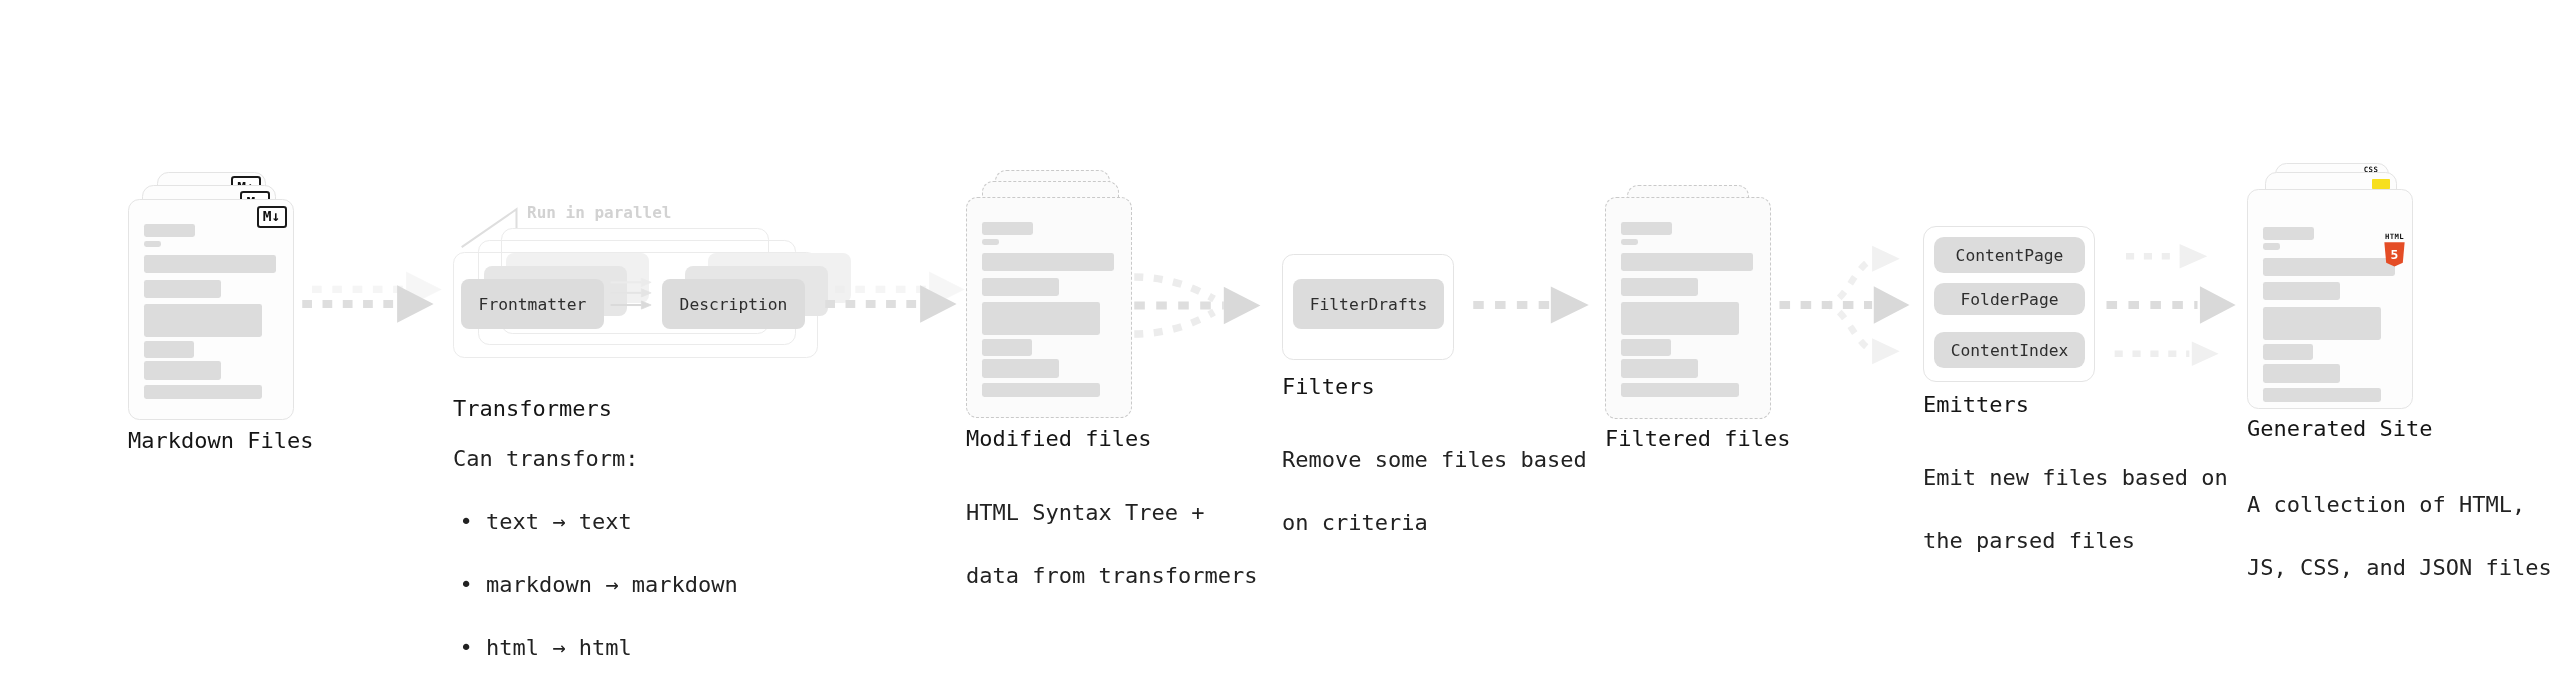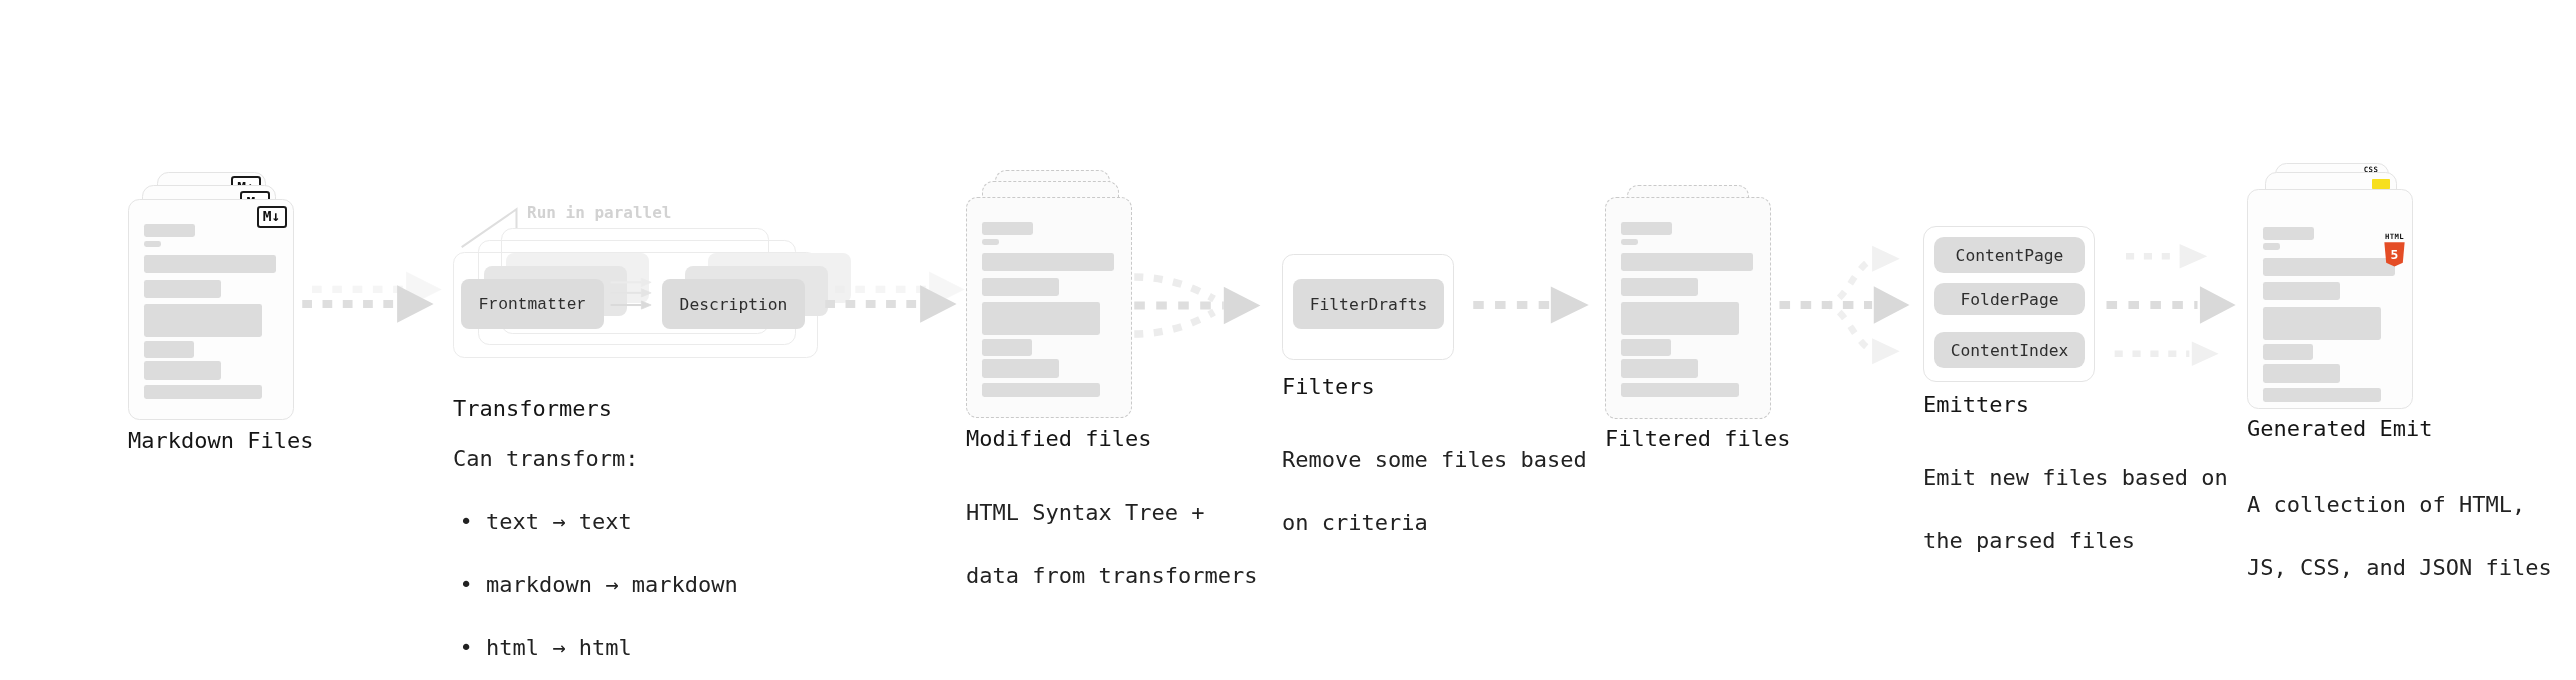--- a/index.html
+++ b/index.html
@@ -88,21 +88,21 @@
 <div class="note" style="left:527px;top:203px;">Run in parallel</div>
 
 <div class="card outline" style="left:501px;top:228px;width:268px;height:106px;"></div>
 <div class="card outline" style="left:478px;top:240px;width:318px;height:105px;"></div>
 <div class="card outline" style="left:453px;top:252px;width:365px;height:106px;"></div>
 
 <div class="chip g2" style="left:506px;top:253px;width:143px;height:50px;"></div>
 <div class="chip g2" style="left:708px;top:253px;width:143px;height:50px;"></div>
 <div class="chip g1" style="left:484px;top:266px;width:143px;height:50px;"></div>
 <div class="chip g1" style="left:685px;top:266px;width:143px;height:50px;"></div>
-<div class="chip" style="left:461px;top:279px;width:143px;height:50px;font-family:Liberation Mono, monospace;">Frontmatter</div>
+<div class="chip" style="left:461px;top:279px;width:143px;height:50px;">Frontmatter</div>
 <div class="chip" style="left:662px;top:279px;width:143px;height:50px;">Description</div>
 
 <svg class="abs" style="left:609px;top:275px;" width="47" height="39" viewBox="0 0 58 48">
   <g stroke="#ebebeb" fill="#ebebeb">
     <line x1="2" y1="9" x2="40" y2="9" stroke-width="2.5"></line>
       <polygon points="40,4 40,14 52,9"></polygon>
   </g>
   <g stroke="#e4e4e4" fill="#e4e4e4">
     <line x1="2" y1="22" x2="40" y2="22" stroke-width="2.5"></line>
       <polygon points="40,17 40,27 52,22"></polygon>
@@ -233,18 +233,18 @@
     <div class="bar b1"></div>
       <div class="bar b2"></div>
       <div class="bar b3"></div>
     <div class="bar b4"></div>
       <div class="bar b5"></div>
       <div class="bar b6"></div>
     <div class="bar b7"></div>
       <div class="bar b8"></div>
   </div>
 </div>
-<div class="slabel" style="left:2247px;top:417px;">Generated Emit</div>
+<div class="slabel" style="left:2247px;top:417px;">Generated Site</div>
 <div class="sdesc" style="left:2247px;top:452px;">
   <div>A collection of HTML,</div>
   <div>JS, CSS, and JSON files</div>
 </div>
 
 
 </body></html>

